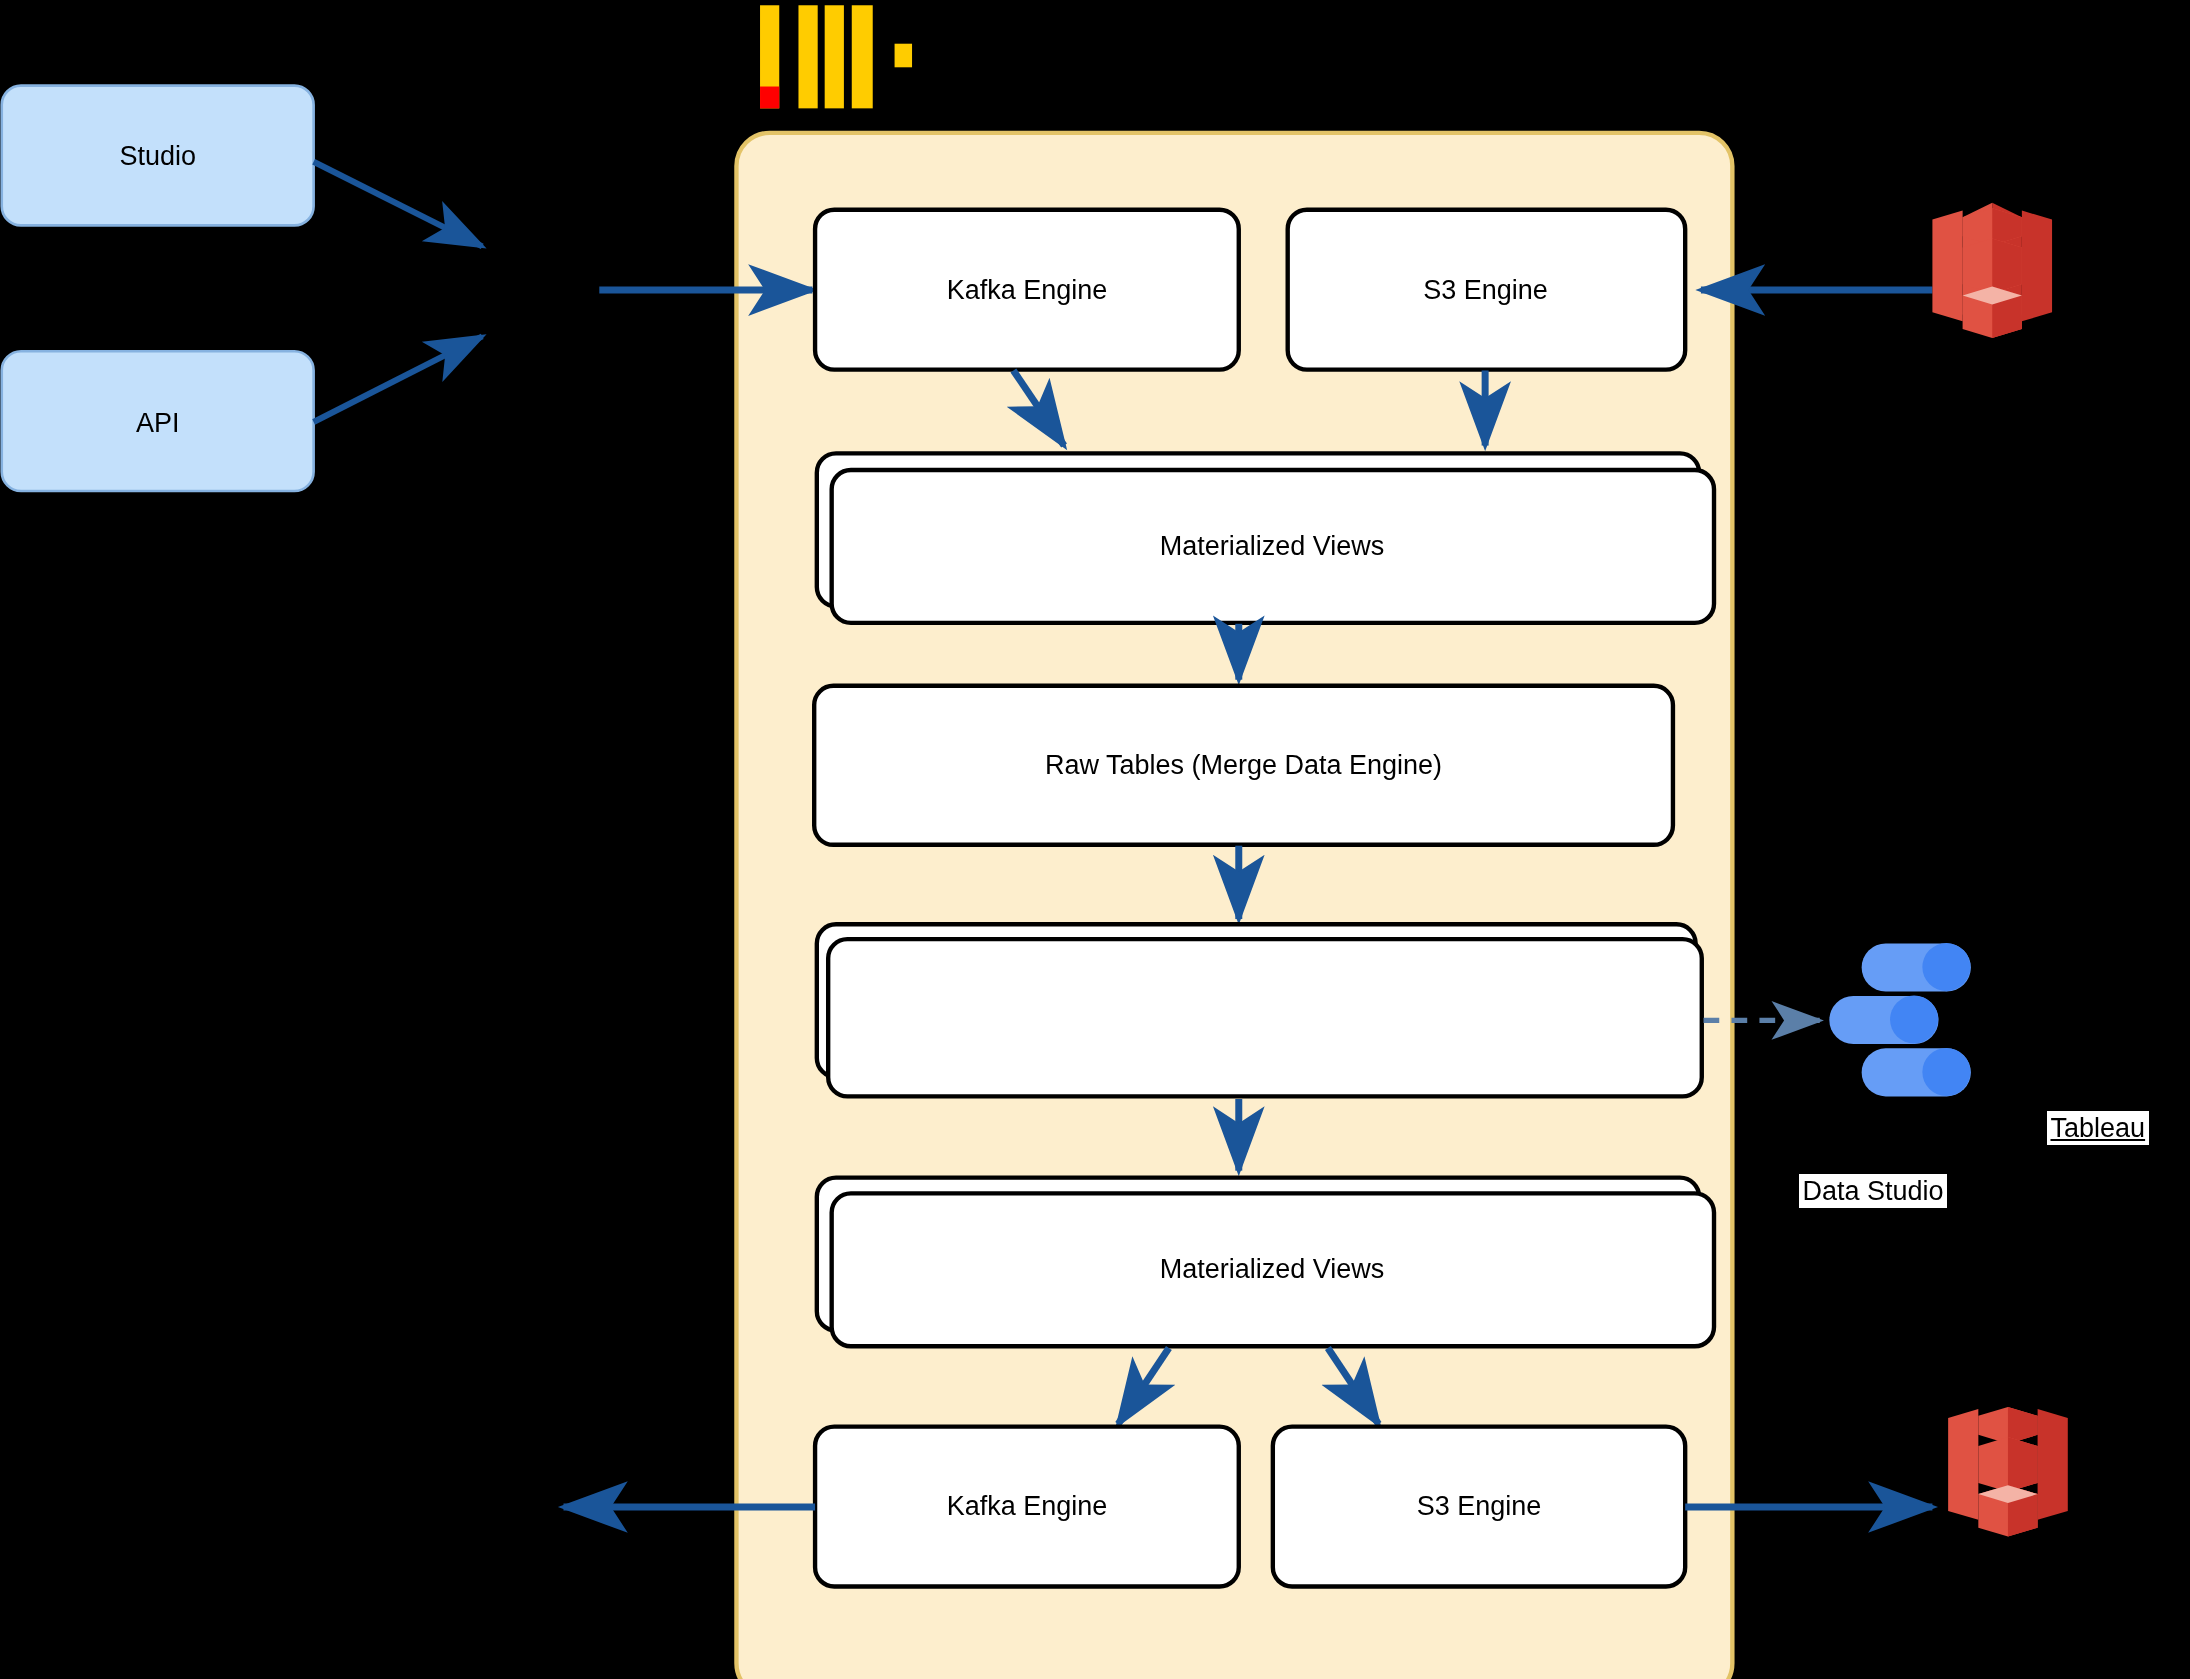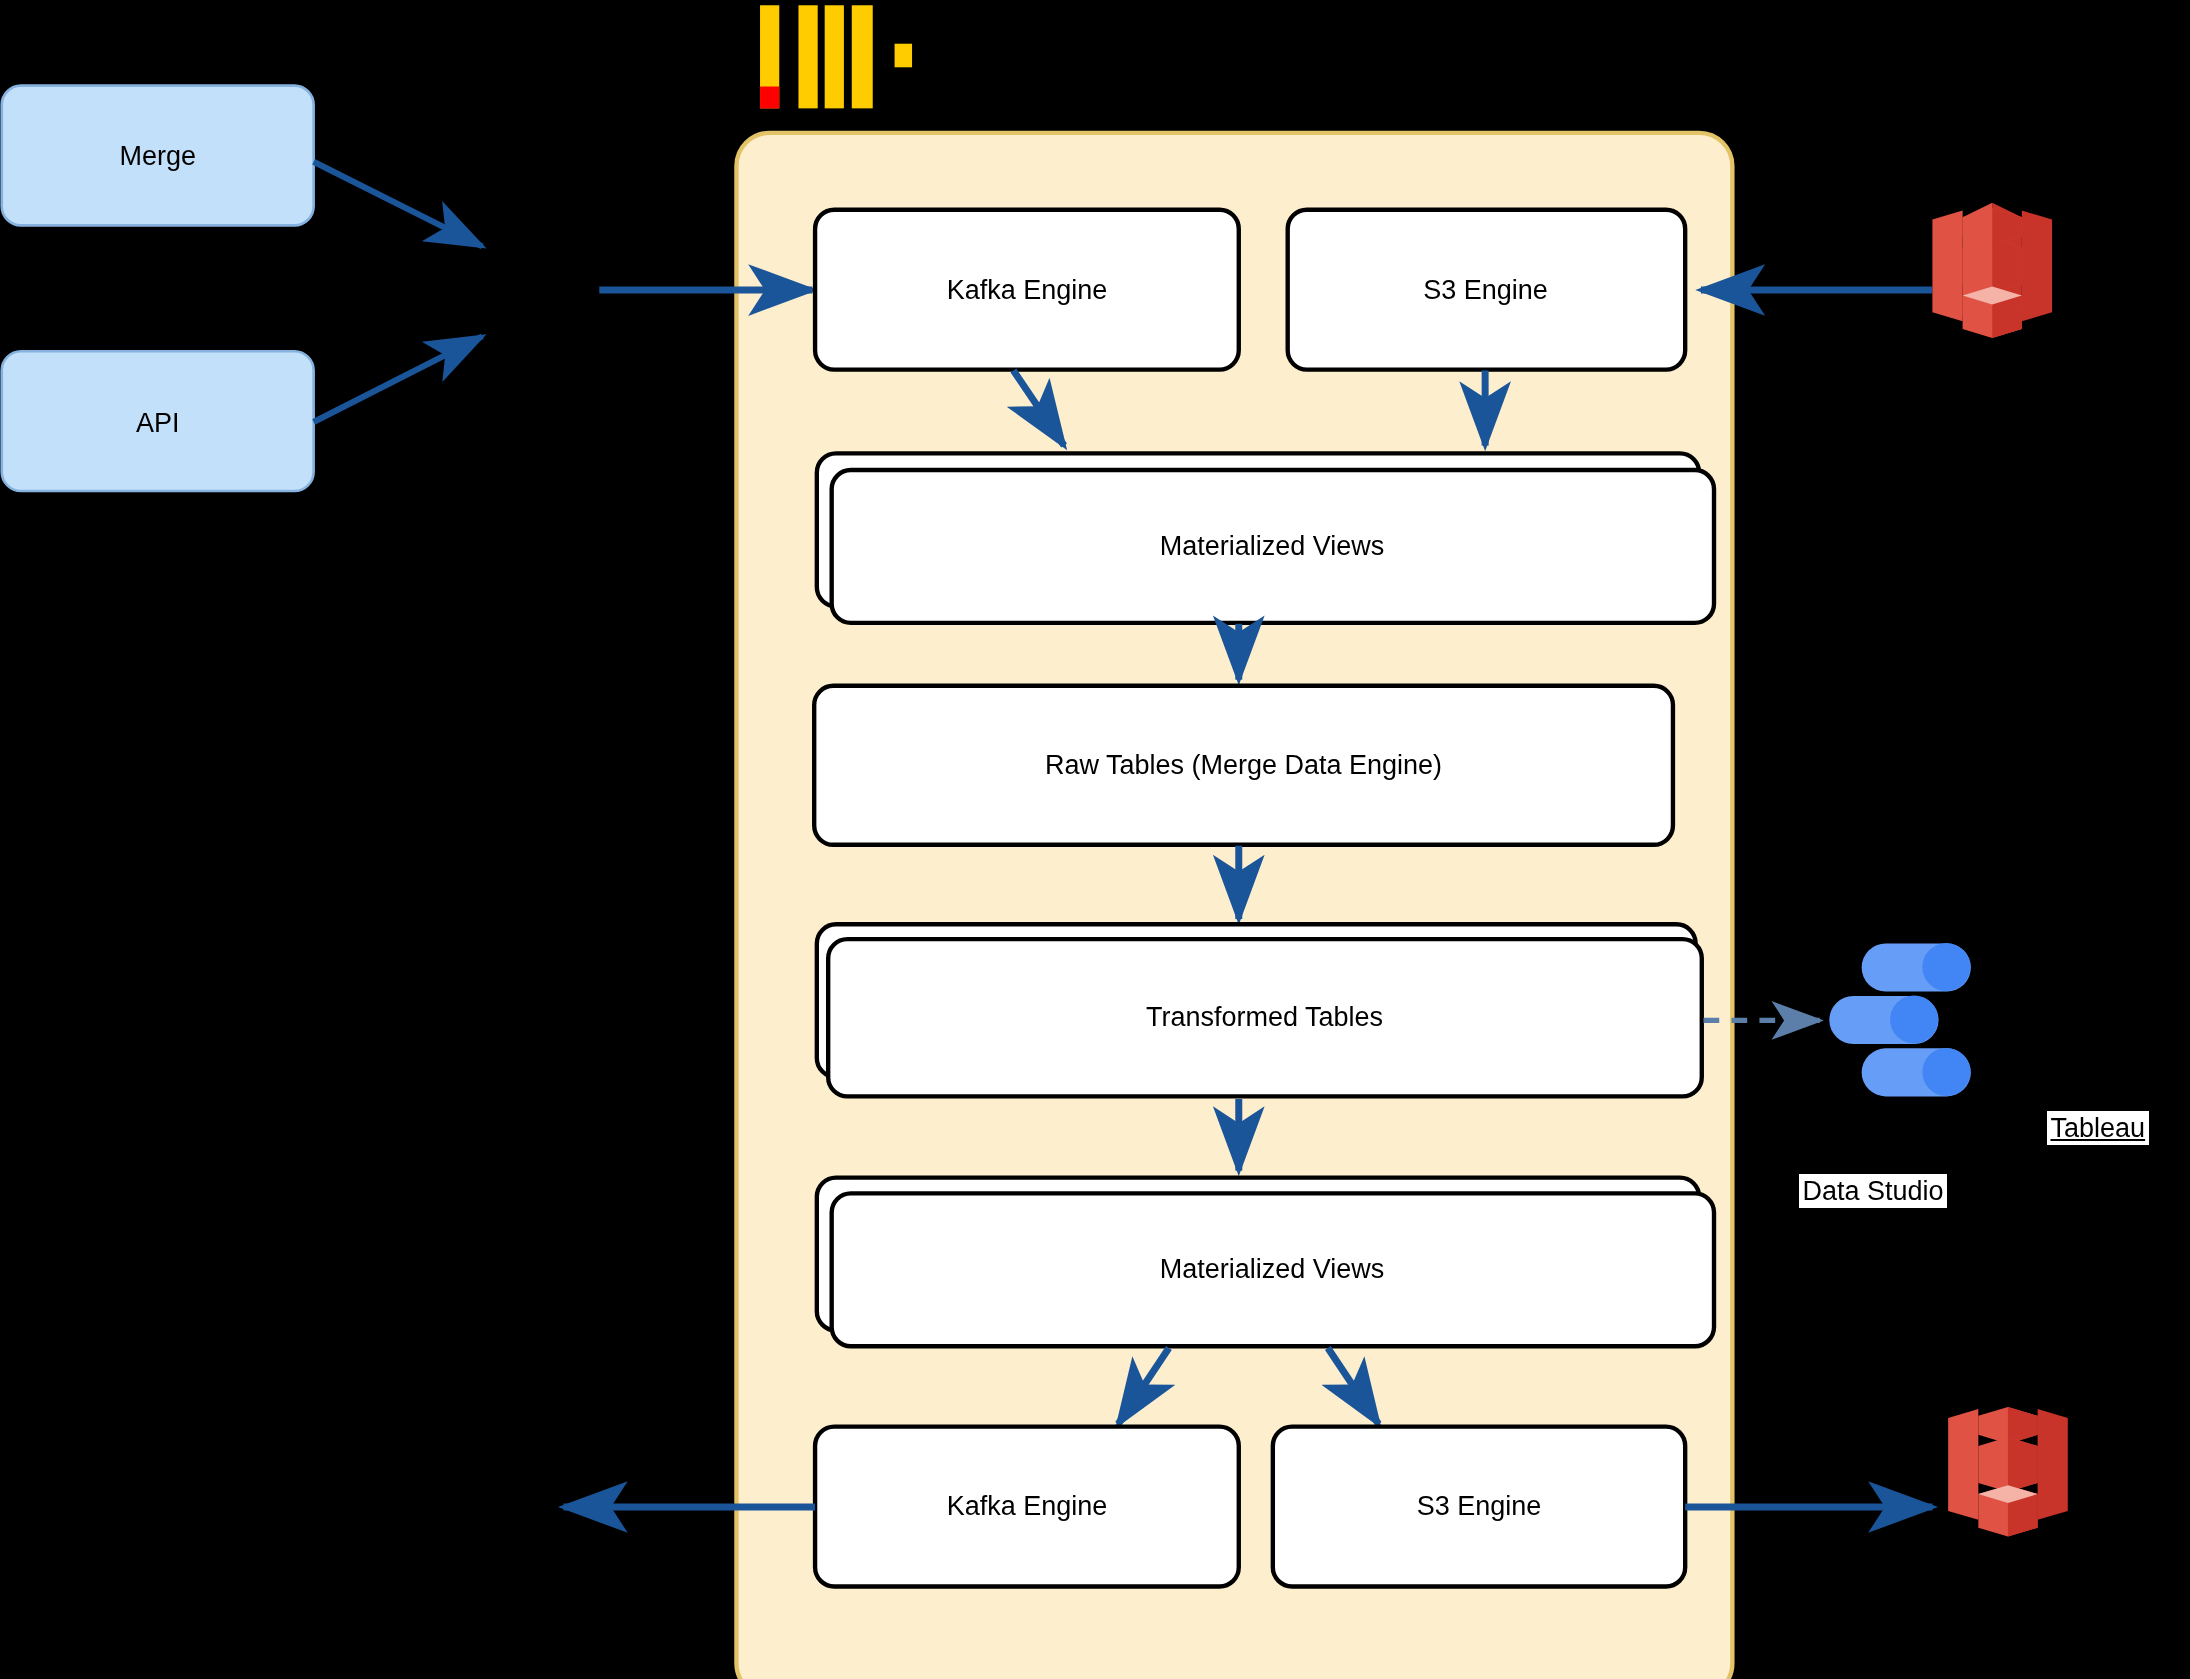--- a/index.html
+++ b/index.html
@@ -151,28 +151,27 @@
       <polygon points="54,26 107,10 160,26 160,60 107,76 54,60" fill="#e05243"></polygon>
       <polygon points="107,10 160,26 160,60 107,76" fill="#c8332a"></polygon>
       <polygon points="54,80 107,64 160,80 160,146 107,162 54,146" fill="#e05243"></polygon>
       <polygon points="107,64 160,80 160,146 107,162" fill="#c8332a"></polygon>
       <polygon points="54,166 107,150 160,166 160,226 107,242 54,226" fill="#e05243"></polygon>
       <polygon points="107,150 160,166 160,226 107,242" fill="#c8332a"></polygon>
       <polygon points="54,166 107,150 160,166 107,182" fill="#f4b3a6"></polygon>
     </g>
   </svg>
 
-  <div class="node-text src-label" style="left:1.7px;  top:86px;  width:312px; height:140px;">Merge</div>
+  <div class="node-text src-label" style="left:1.7px;  top:86px;  width:312px; height:140px;">Studio</div>
   <div class="node-text src-label" style="left:1.7px;  top:351px; width:312px; height:144px;">API</div>
 
   <div class="node-text" style="left:815px;  top:210px;  width:424px;  height:160px;">Kafka Engine</div>
   <div class="node-text" style="left:1287px; top:210px;  width:397px;  height:160px;">S3 Engine</div>
   <div class="node-text" style="left:831px;  top:470px;  width:882px; height:153px;">Materialized Views</div>
   <div class="node-text" style="left:814px;  top:686px;  width:859px;  height:159px;">Raw Tables (Merge Data Engine)</div>
-  <div class="node-text" style="left:828px;  top:939px; width:873px; height:157px;">Transformed Tables</div>
   <div class="node-text" style="left:831px;  top:1193px; width:882px; height:153px;">Materialized Views</div>
   <div class="node-text" style="left:815px;  top:1426px; width:424px;  height:160px;">Kafka Engine</div>
   <div class="node-text" style="left:1273px; top:1426px; width:412px;  height:160px;">S3 Engine</div>
 
   <div class="tool-label" style="left:1799px; top:1174px;">Data Studio</div>
   <div class="tool-label" style="left:2047px; top:1111px;text-decoration:underline;">Tableau</div>
 
 </div>
 
 

